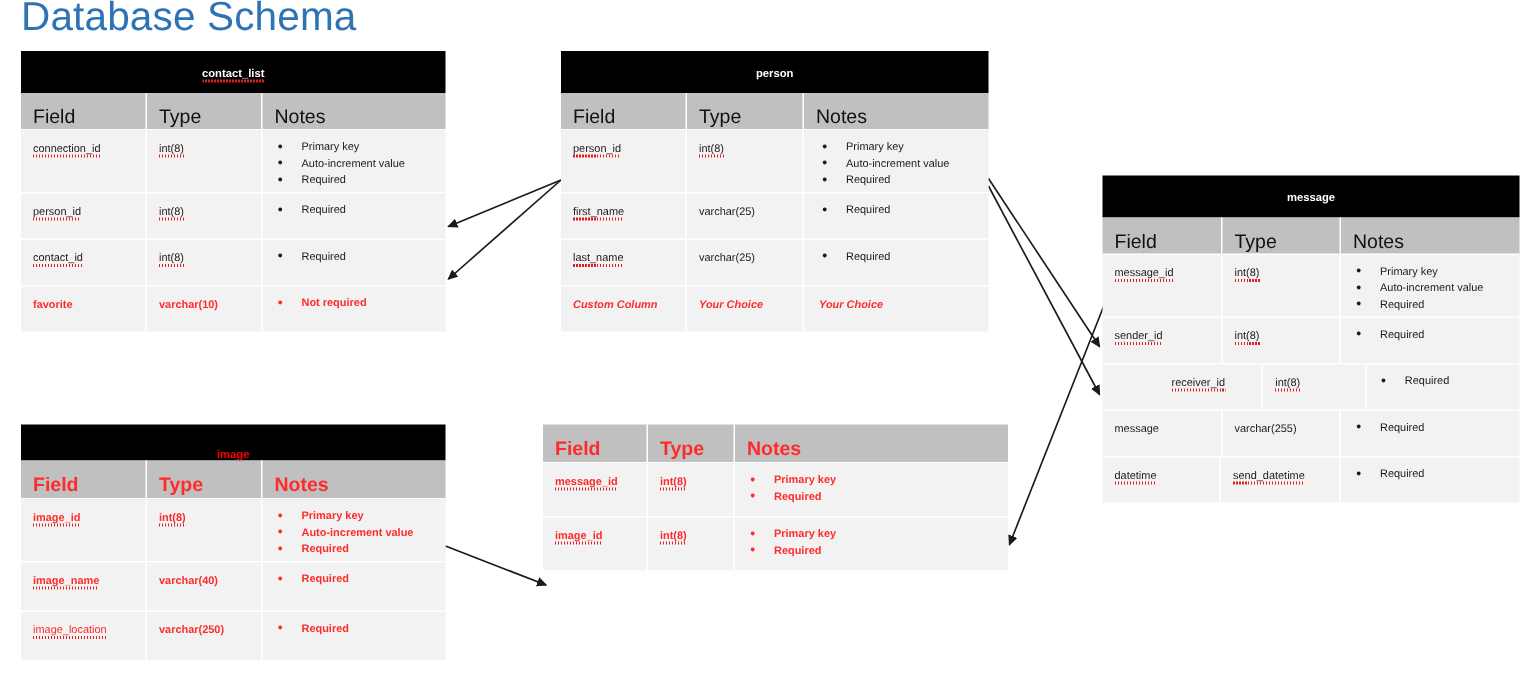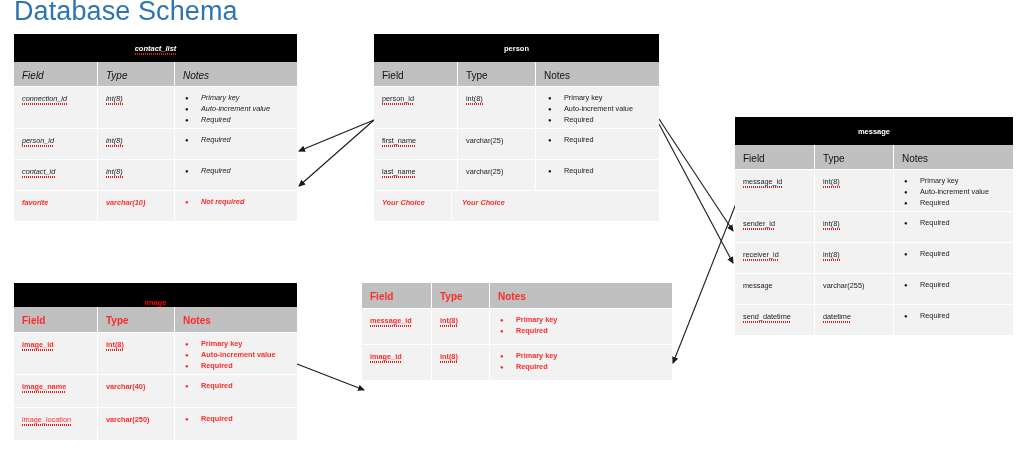--- a/index.html
+++ b/index.html
@@ -30,21 +30,21 @@
     background:repeating-linear-gradient(90deg,#e02020 0 1px,transparent 1px 2px);
   }
   .tbl.redtbl .thead-black{color:#FF0000;align-items:flex-end;}
 
   .row{display:flex;box-sizing:border-box;background:#F2F2F2;
        border-bottom:1px solid #ffffff;}
   .row.hdr{background:#C0C0C0;border-bottom:1px solid #ffffff;}
   .cell{box-sizing:border-box;padding:7px 0 0 8px;font-size:7.3px;color:#1a1a1a;
         border-right:1px solid #ffffff;overflow:hidden;}
   .cell:last-child{border-right:none;}
-  .row.hdr .cell{padding-top:8px;font-size:10px;color:#111;}
+  .row.hdr .cell{padding-top:8px;font-size:13px;color:#111;}
   .cell .u{position:relative;display:inline-block;white-space:nowrap;}
   .cell .u .squig{bottom:-2px;}
 
   .notes{padding:6px 0 0 10px;}
   .note-li{display:flex;align-items:flex-start;font-size:7.3px;line-height:10.5px;color:#1a1a1a;}
   .note-li .bul{width:16px;flex:0 0 16px;text-align:left;font-size:6px;line-height:11px;}
   .note-li .btxt{white-space:nowrap;}
 
   .red{color:#FF2B2B;}
   .redtbl .cell,.redtbl .note-li,.redtbl .row.hdr .cell{color:#FF2B2B;}
@@ -69,21 +69,21 @@
     <g stroke="#1a1a1a" stroke-width="1.1" fill="none" marker-end="url(#ah)">
       <line x1="374" y1="120" x2="299" y2="151"></line>
       <line x1="374" y1="120" x2="299" y2="186"></line>
       <line x1="659" y1="119" x2="733" y2="231"></line>
       <line x1="659" y1="124" x2="733" y2="263"></line>
       <line x1="739" y1="196" x2="673" y2="363"></line>
       <line x1="297" y1="364" x2="364" y2="390"></line>
     </g>
   </svg>
 
-  <div class="tbl" style="left:14px;top:34px;width:283px;font-style:italic;">
+  <div class="tbl" style="left:14px;top:34px;width:283px;">
     <div class="thead-black" style="height:28px;">
       <span class="ttext"><span>contact_list</span><span class="squig"></span></span>
     </div>
     <div class="row hdr" style="height:25px;">
       <div class="cell" style="width:84px;">Field</div>
       <div class="cell" style="width:77px;">Type</div>
       <div class="cell" style="width:122px;">Notes</div>
     </div>
     <div class="row" style="height:42px;justify-content:center;">
       <div class="cell" style="width:84px;"><span class="u"><span>connection_id</span><span class="squig"></span></span></div>
@@ -176,20 +176,21 @@
       <div class="cell" style="width:84px;"><span class="u"><span>last_name</span><span class="squig"></span></span></div>
       <div class="cell" style="width:78px;">varchar(25)</div>
       <div class="cell notes" style="width:123px;padding-left:12px;">
         <div class="note-li">
             <span class="bul">●</span>
             <span class="btxt">Required</span>
           </div>
       </div>
     </div>
     <div class="row" style="height:31px;">
+      <div class="cell red italic" style="width:84px;">Custom Column</div>
       <div class="cell red italic" style="width:78px;">Your Choice</div>
       <div class="cell red italic" style="width:123px;padding-left:10px;">Your Choice</div>
     </div>
   </div>
 
   <div class="tbl" style="left:735px;top:117px;width:278px;">
     <div class="thead-black" style="height:28px;">
       <span class="ttext"><span>message</span></span>
     </div>
     <div class="row hdr" style="height:25px;">
@@ -219,42 +220,42 @@
       <div class="cell" style="width:80px;"><span class="u"><span>sender_id</span><span class="squig"></span></span></div>
       <div class="cell" style="width:79px;"><span class="u"><span>int(8)</span><span class="squig"></span></span></div>
       <div class="cell notes" style="width:119px;padding-left:10px;">
         <div class="note-li">
             <span class="bul">●</span>
             <span class="btxt">Required</span>
           </div>
       </div>
     </div>
     <div class="row" style="height:31px;">
-      <div class="cell" style="width:80px;"><span class="u"><span>receiver_id</span><span class="squig"></span></span></div>
+      <div class="cell" style="width:80px;margin-left:38px;"><span class="u"><span>receiver_id</span><span class="squig"></span></span></div>
       <div class="cell" style="width:79px;"><span class="u"><span>int(8)</span><span class="squig"></span></span></div>
       <div class="cell notes" style="width:119px;padding-left:10px;">
         <div class="note-li">
             <span class="bul">●</span>
             <span class="btxt">Required</span>
           </div>
       </div>
     </div>
     <div class="row" style="height:31px;">
       <div class="cell" style="width:80px;">message</div>
       <div class="cell" style="width:79px;">varchar(255)</div>
       <div class="cell notes" style="width:119px;padding-left:10px;">
         <div class="note-li">
             <span class="bul">●</span>
             <span class="btxt">Required</span>
           </div>
       </div>
     </div>
     <div class="row" style="height:31px;">
+      <div class="cell" style="width:79px;"><span class="u"><span>datetime</span><span class="squig"></span></span></div>
       <div class="cell" style="width:80px;"><span class="u"><span>send_datetime</span><span class="squig"></span></span></div>
-      <div class="cell" style="width:79px;"><span class="u"><span>datetime</span><span class="squig"></span></span></div>
       <div class="cell notes" style="width:119px;padding-left:10px;">
         <div class="note-li">
             <span class="bul">●</span>
             <span class="btxt">Required</span>
           </div>
       </div>
     </div>
   </div>
 
   <div class="tbl redtbl" style="left:14px;top:283px;width:283px;">

